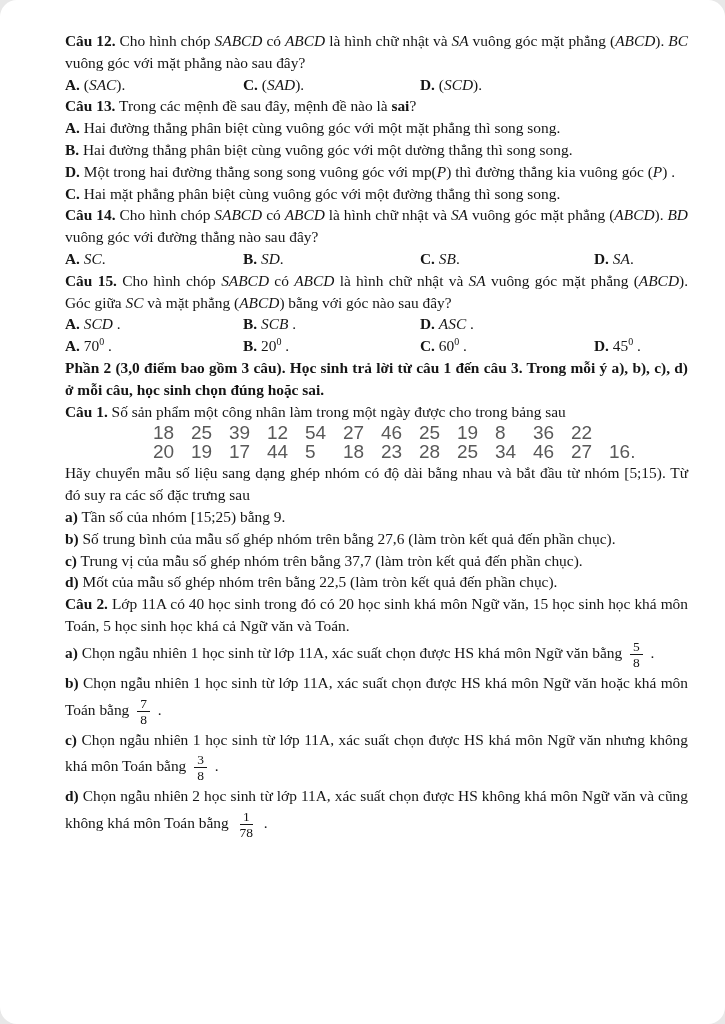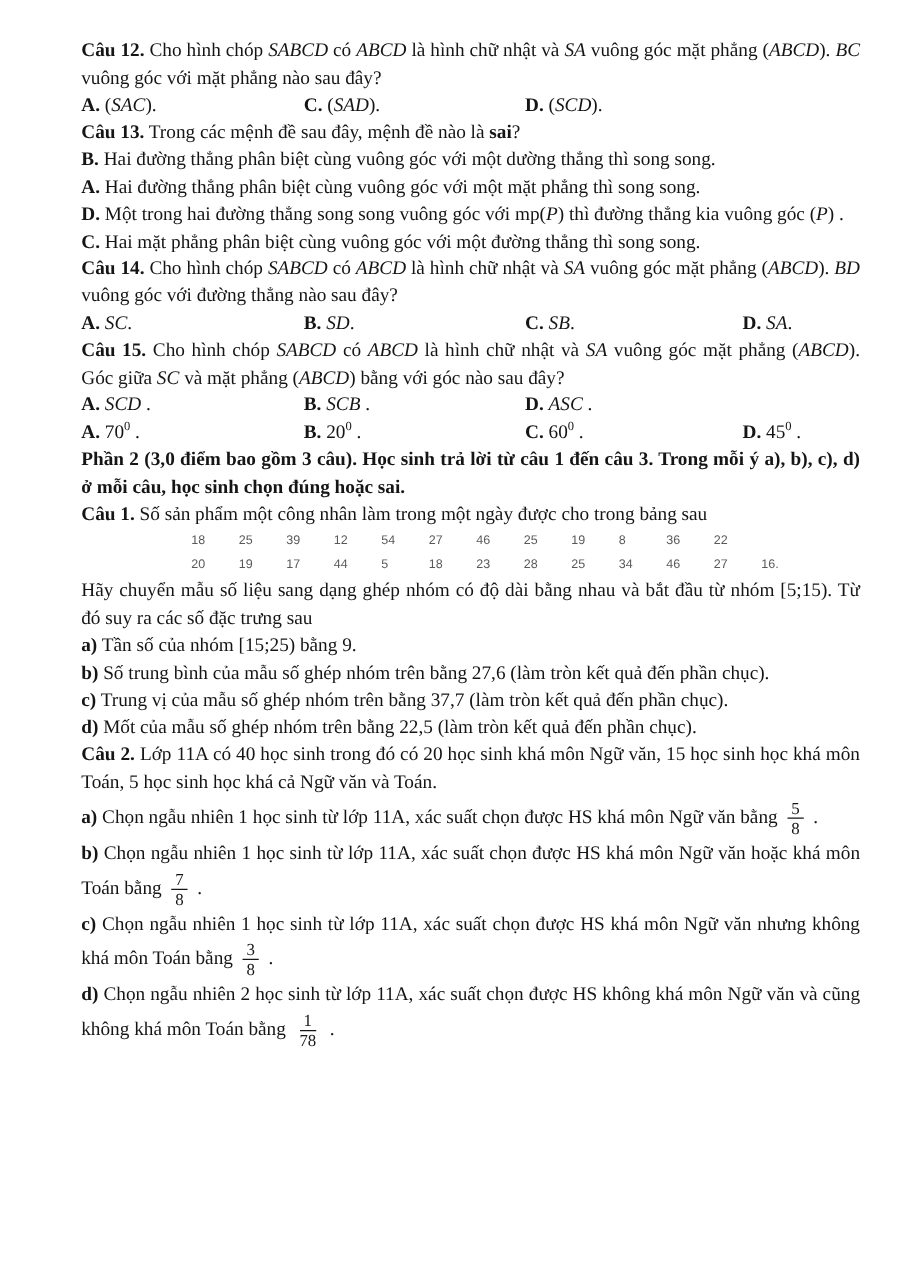--- a/index.html
+++ b/index.html
@@ -8,33 +8,34 @@
     width:725px;height:1024px;
     margin:0 auto;
     background:#ffffff;
     box-sizing:border-box;
     padding:30px 37px 0 65px;
     font-family:"Liberation Serif", serif;
     font-size:15.4px;
     line-height:21.8px;
     color:#151515;
     overflow:hidden;
+    border-radius:17px;
   }
   p{margin:0;text-align:justify;}
   .b{font-weight:bold;}
   .i{font-style:italic;}
   sup{font-size:10px;line-height:0;vertical-align:super;}
   .opts{display:grid;grid-template-columns:178px 177px 174px 1fr;}
   .opts p{text-align:left;}
   .numrows{margin:1px 0 1px 0;}
   .numrow{
     display:flex;
     margin-left:88px;
     font-family:"Liberation Sans", sans-serif;
-    font-size:10px;
+    font-size:19px;
     line-height:19px;
     color:#595959;
   }
   .cell{width:38px;flex:0 0 auto;}
   .frac{
     display:inline-flex;
     flex-direction:column;
     align-items:center;
     vertical-align:middle;
     margin:2px 4px;
@@ -50,22 +51,22 @@
 <div class="page">
 
   <p><span class="b">Câu 12.</span><span> Cho hình chóp </span><span class="i">SABCD</span><span> có </span><span class="i">ABCD</span><span> là hình chữ nhật và </span><span class="i">SA</span><span> vuông góc mặt phẳng (</span><span class="i">ABCD</span><span>). </span><span class="i">BC</span><span> vuông góc với mặt phẳng nào sau đây?</span></p>
   <div class="opts">
     <p><span class="b">A.</span><span> (</span><span class="i">SAC</span><span>).</span></p>
     <p><span class="b">C.</span><span> (</span><span class="i">SAD</span><span>).</span></p>
     <p><span class="b">D.</span><span> (</span><span class="i">SCD</span><span>).</span></p>
   </div>
 
   <p><span class="b">Câu 13.</span><span> Trong các mệnh đề sau đây, mệnh đề nào là </span><span class="b">sai</span><span>?</span></p>
+  <p><span class="b">A.</span><span> Hai đường thẳng phân biệt cùng vuông góc với một mặt phẳng thì song song.</span></p>
   <p><span class="b">B.</span><span> Hai đường thẳng phân biệt cùng vuông góc với một dường thẳng thì song song.</span></p>
-  <p><span class="b">A.</span><span> Hai đường thẳng phân biệt cùng vuông góc với một mặt phẳng thì song song.</span></p>
   <p><span class="b">D.</span><span> Một trong hai đường thẳng song song vuông góc với mp(</span><span class="i">P</span><span>) thì đường thẳng kia vuông góc (</span><span class="i">P</span><span>) .</span></p>
   <p><span class="b">C.</span><span> Hai mặt phẳng phân biệt cùng vuông góc với một đường thẳng thì song song.</span></p>
 
   <p><span class="b">Câu 14.</span><span> Cho hình chóp </span><span class="i">SABCD</span><span> có </span><span class="i">ABCD</span><span> là hình chữ nhật và </span><span class="i">SA</span><span> vuông góc mặt phẳng (</span><span class="i">ABCD</span><span>). </span><span class="i">BD</span><span> vuông góc với đường thẳng nào sau đây?</span></p>
   <div class="opts">
     <p><span class="b">A.</span><span> </span><span class="i">SC</span><span>.</span></p>
     <p><span class="b">B.</span><span> </span><span class="i">SD</span><span>.</span></p>
     <p><span class="b">C.</span><span> </span><span class="i">SB</span><span>.</span></p>
     <p><span class="b">D.</span><span> </span><span class="i">SA</span><span>.</span></p>
   </div>

